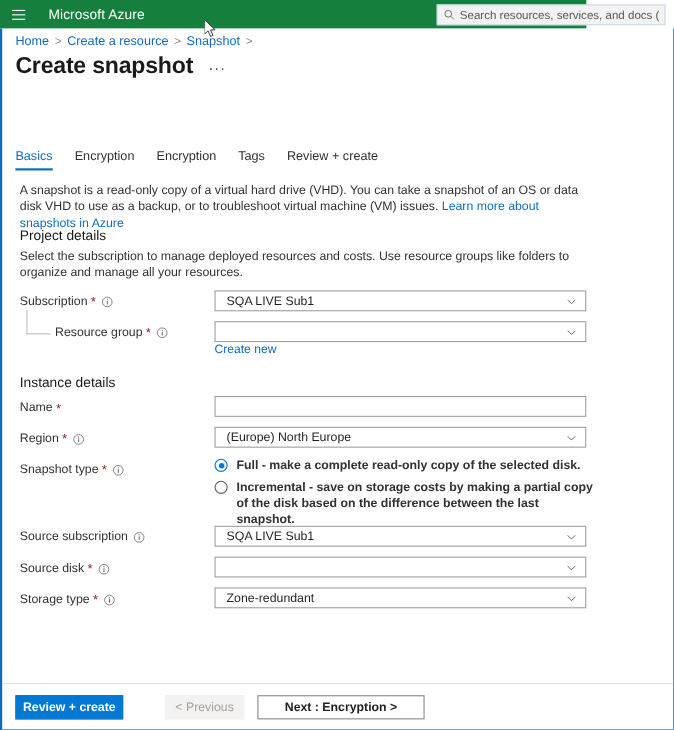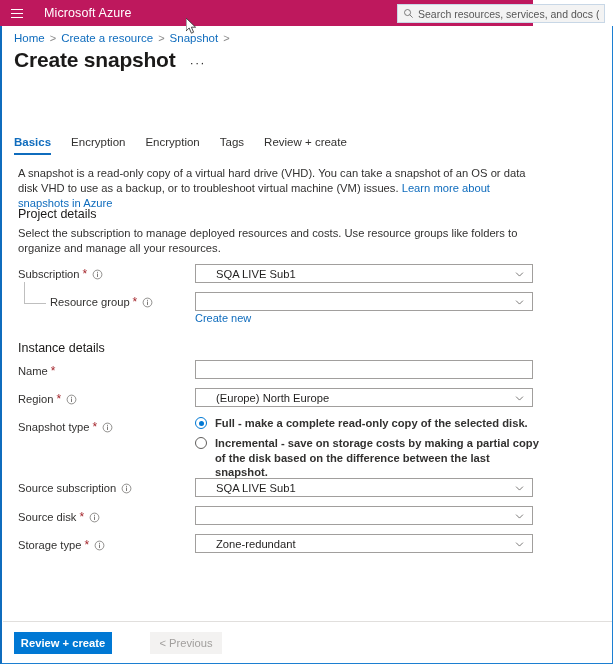--- a/index.html
+++ b/index.html
@@ -8,21 +8,21 @@
     width: 613px; height: 664px;
     background: #ffffff;
     font-family: "Liberation Sans", sans-serif;
     -webkit-font-smoothing: antialiased;
   }
 
   
   .topbar {
     position: absolute; left: 0; top: 0;
     width: 533px; height: 26px;
-    background: #be185d;
+    background: #15803d;
     display: flex; align-items: center;
   }
   .hamburger {
     width: 34px; height: 26px;
     display: flex; flex-direction: column;
     align-items: center; justify-content: center;
     gap: 3px;
     cursor: pointer;
   }
   .hamburger span {
@@ -93,21 +93,21 @@
     position: absolute; left: 12px; top: 110px;
     display: flex; align-items: flex-start;
     gap: 20px;
   }
   .tab {
     font-size: 11.5px; color: #323130;
     padding-bottom: 7px;
     cursor: pointer; white-space: nowrap;
     position: relative;
   }
-  .tab.active { color: #0f6cbd; font-weight: bold; }
+  .tab.active { color: #0f6cbd; }
   .tab.active::after {
     content: ""; position: absolute;
     left: 0; right: 0; bottom: 0;
     height: 2px; background: #0f6cbd;
   }
 
   
   .intro {
     position: absolute; left: 16px; top: 140px;
     width: 520px;
@@ -144,21 +144,21 @@
     margin-left: 5px; flex: 0 0 auto;
     cursor: pointer;
   }
 
   .field {
     position: absolute; left: 193px;
     width: 338px; height: 19px;
     border: 1px solid #a19f9d;
     background: #ffffff;
     display: flex; align-items: center;
-    padding: 0 20px;
+    padding: 0 10px;
     font-size: 11.2px; color: #201f1e;
     cursor: pointer;
     white-space: nowrap; overflow: hidden;
   }
   .field.input { cursor: text; }
   .field .chev {
     position: absolute; right: 7px; top: 50%;
     transform: translateY(-50%);
     width: 11px; height: 11px;
   }
@@ -447,19 +447,20 @@
       <svg class="chev" viewBox="0 0 16 16">
         <polyline points="3,6 8,11 13,6" fill="none" stroke="#605e5c" stroke-width="1.2"></polyline>
       </svg>
     </div>
   </div>
 
   <div class="footer-divider"></div>
   <div class="footer">
     <div class="btn btn-primary">Review + create</div>
     <div class="btn btn-disabled">&lt; Previous</div>
+    <div class="btn btn-secondary">Next : Encryption &gt;</div>
   </div>
 
 </div>
 
 <svg class="cursor" viewBox="0 0 12 18">
   <polygon points="0,0 0,13 3.2,10 5.4,15.2 7.6,14.2 5.4,9.2 9.6,9.2" fill="#ffffff" stroke="#3a3a3a" stroke-width="0.9" stroke-linejoin="round"></polygon>
 </svg>
 
 </body></html>

